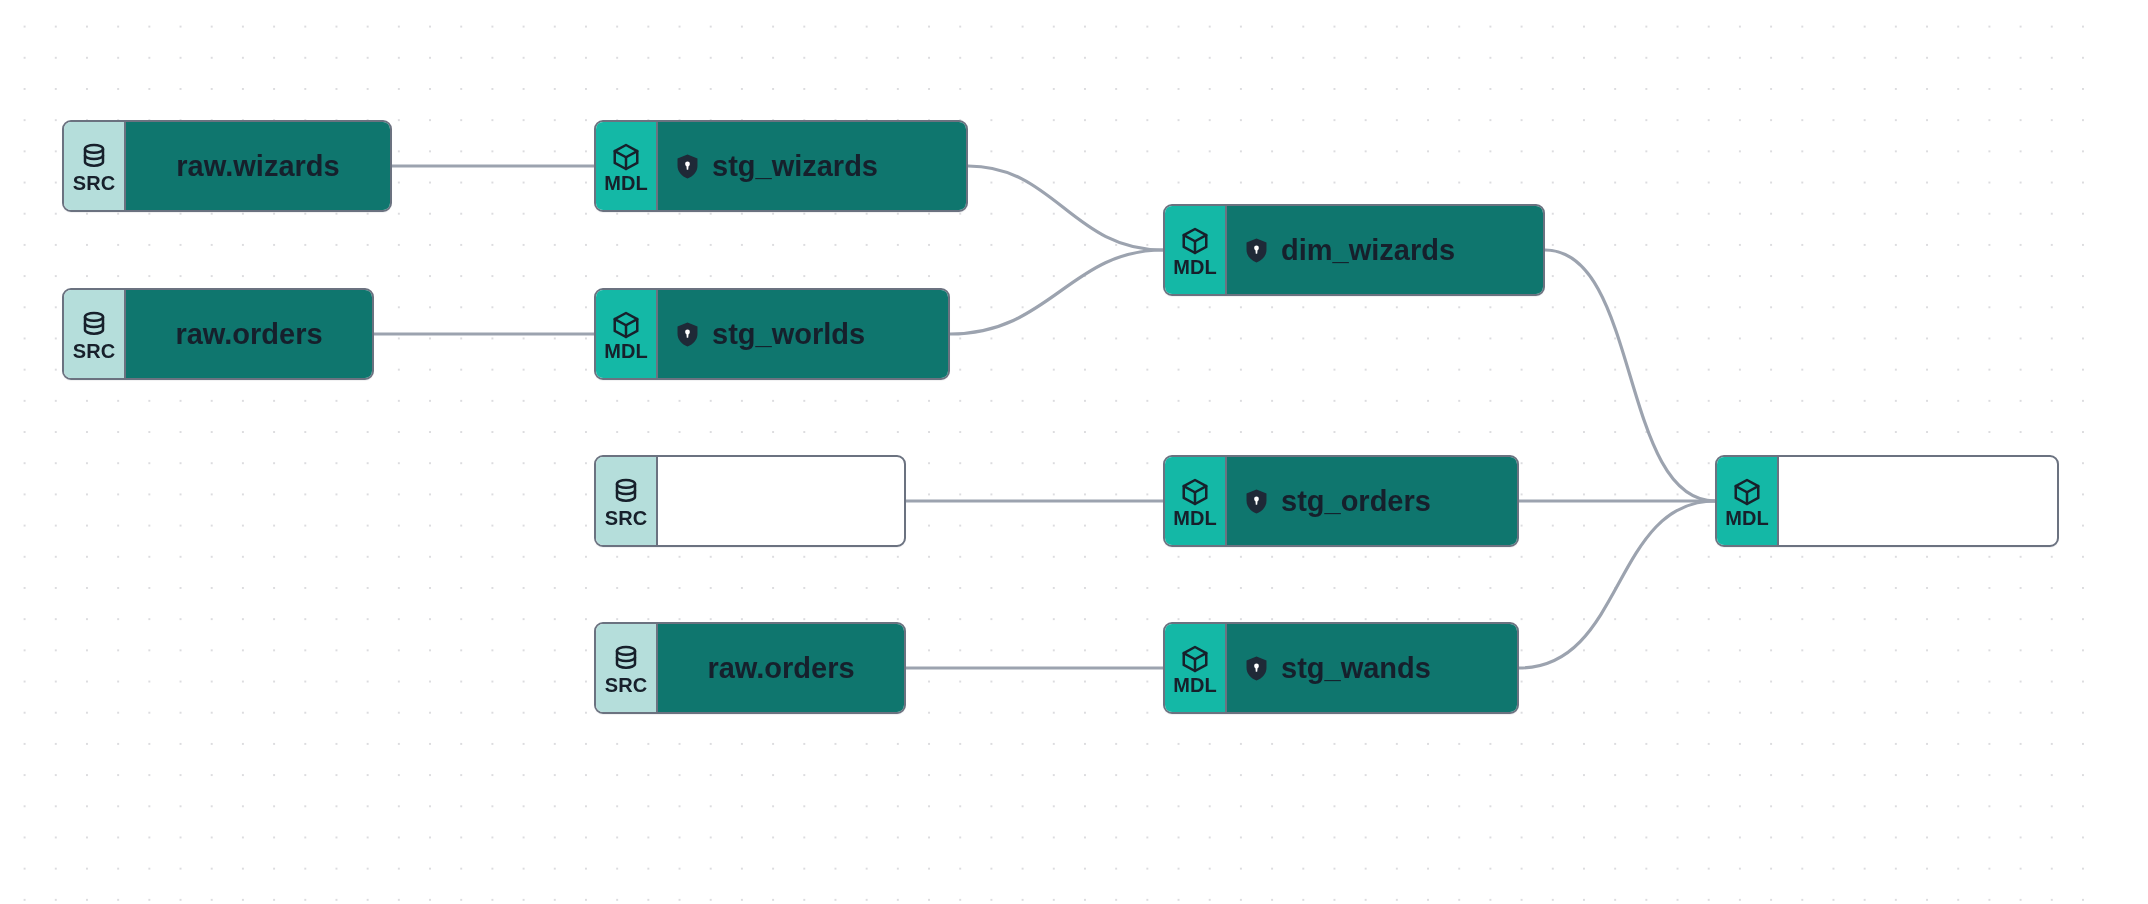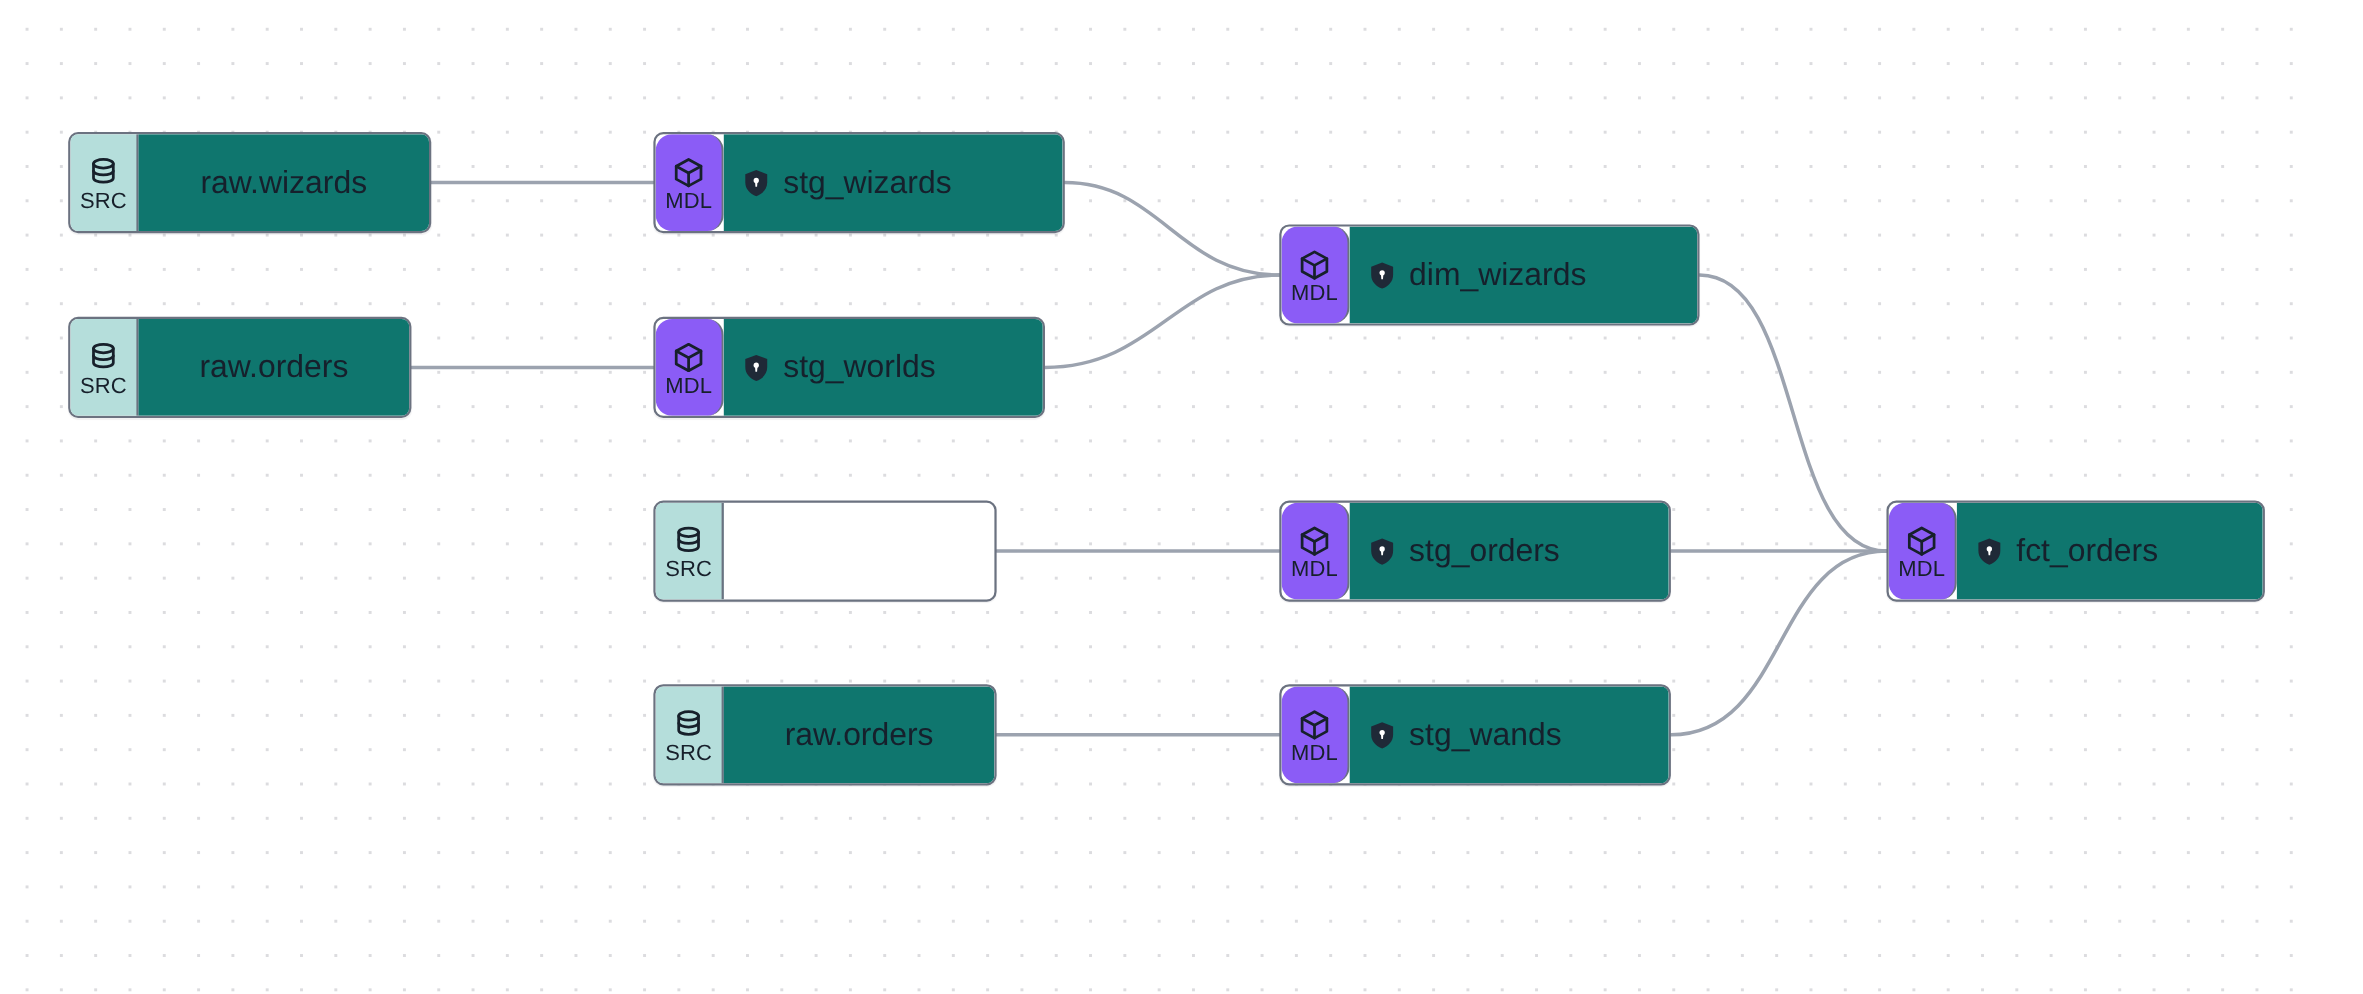--- a/index.html
+++ b/index.html
@@ -16,20 +16,21 @@
 
   #canvas {
     position: relative;
     width: 2108px;
     height: 904px;
     background-color: #ffffff;
     background-image: radial-gradient(circle, #dcdcdf 1.4px, rgba(0,0,0,0) 1.5px);
     background-size: 31.2px 31.2px;
     background-position: 9px 11px;
     overflow: hidden;
+    font-weight: bold;
   }
 
   #edge-layer {
     position: absolute;
     left: 0;
     top: 0;
     width: 2148px;
     height: 904px;
     pointer-events: none;
   }
@@ -52,21 +53,21 @@
     display: flex;
     flex-direction: column;
     align-items: center;
     justify-content: center;
     gap: 1px;
     border-right: 2px solid #6b7280;
     box-sizing: border-box;
     padding-top: 4px;
   }
   .node-badge.src { background: #b5dedb; }
-  .node-badge.mdl { background: #8b5cf6; border-radius: 15px; }
+  .node-badge.mdl { background: #14b8a6; }
 
   .badge-icon {
     width: 30px;
     height: 30px;
     display: block;
   }
   .badge-text {
     font-size: 20px;
     line-height: 21px;
     color: #17202b;
@@ -292,26 +293,16 @@
         <div class="node-badge mdl">
           <span>
             <svg class="badge-icon" viewBox="0 0 24 24" fill="none" stroke="#17202b" stroke-width="2" stroke-linecap="round" stroke-linejoin="round">
               <path d="M12 2.4 L21 7.3 L21 16.7 L12 21.6 L3 16.7 L3 7.3 Z"></path>
               <path d="M3 7.3 L12 12.2 L21 7.3"></path>
               <path d="M12 12.2 L12 21.6"></path>
             </svg>
           </span>
           <span class="badge-text">MDL</span>
         </div>
-        <div class="node-body has-shield">
-          <span>
-            <svg class="shield-icon" viewBox="0 0 24 26" fill="#1f2937">
-              <path d="M12 0.6 L22.4 4.6 L22.4 12.2 C22.4 18.4 18.1 23.4 12 25.4 C5.9 23.4 1.6 18.4 1.6 12.2 L1.6 4.6 Z"></path>
-              <circle cx="12" cy="10.4" r="2.5" fill="#ffffff"></circle>
-              <path d="M10.7 10.4 h2.6 l-0.55 6.1 h-1.5 Z" fill="#ffffff"></path>
-            </svg>
-          </span>
-          <span class="node-label">fct_orders</span>
-        </div>
       </div>
     </div>
 
 </div>
 
 </body></html>

